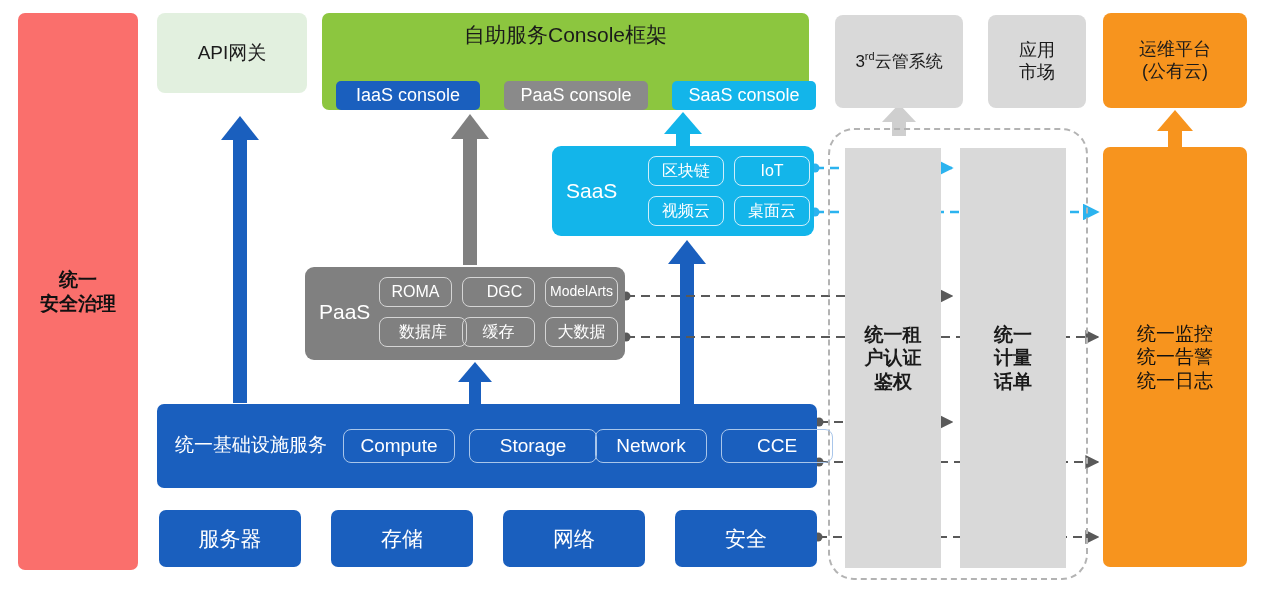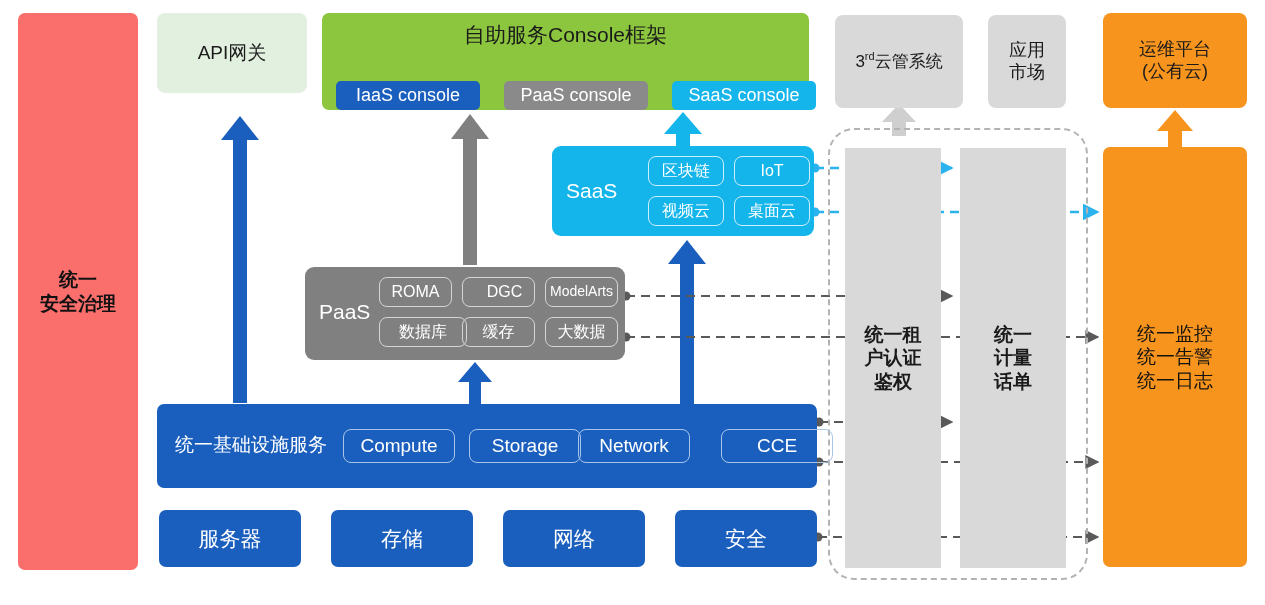--- a/index.html
+++ b/index.html
@@ -44,21 +44,21 @@
   .chip-paas{left:182px;width:144px;background:#8a8a8a;}
   .chip-saas{left:350px;width:144px;background:#13b5ea;}
 
   
   .thirdcloud{
     left:835px;top:15px;width:128px;height:93px;
     background:#d9d9d9;border-radius:8px;font-size:17px;color:#1a1a1a;
   }
   .thirdcloud sup{font-size:11px;vertical-align:super;}
   .appmarket{
-    left:988px;top:15px;width:78px;height:93px;
+    left:988px;top:15px;width:98px;height:93px;
     background:#d9d9d9;border-radius:8px;font-size:18px;color:#1a1a1a;
   }
 
   
   .ops-top{
     left:1103px;top:13px;width:144px;height:95px;
     background:#f7941e;border-radius:8px;
     font-size:18px;color:#1a1a1a;
   }
   .ops-main{
@@ -106,22 +106,22 @@
   
   .iaas{
     left:157px;top:404px;width:660px;height:84px;
     background:#1a5fbe;border-radius:7px;display:block;
   }
   .iaas-label{
     position:absolute;left:18px;top:29px;font-size:19px;color:#fff;
   }
   .iaas .pill{border-color:#a9c6ea;height:34px;top:25px;font-size:19px;}
   .i-compute{left:186px;width:112px;text-align:center;}
-  .i-storage{left:312px;width:112px;}
-  .i-network{left:421px;width:112px;}
+  .i-storage{left:312px;width:128px;}
+  .i-network{left:438px;width:112px;}
   .i-cce{left:564px;width:112px;}
 
   
   .hw{
     top:510px;height:57px;background:#1a5fbe;border-radius:7px;
     color:#fff;font-size:21px;
   }
   .hw1{left:159px;width:142px;}
   .hw2{left:331px;width:142px;}
   .hw3{left:503px;width:142px;}

